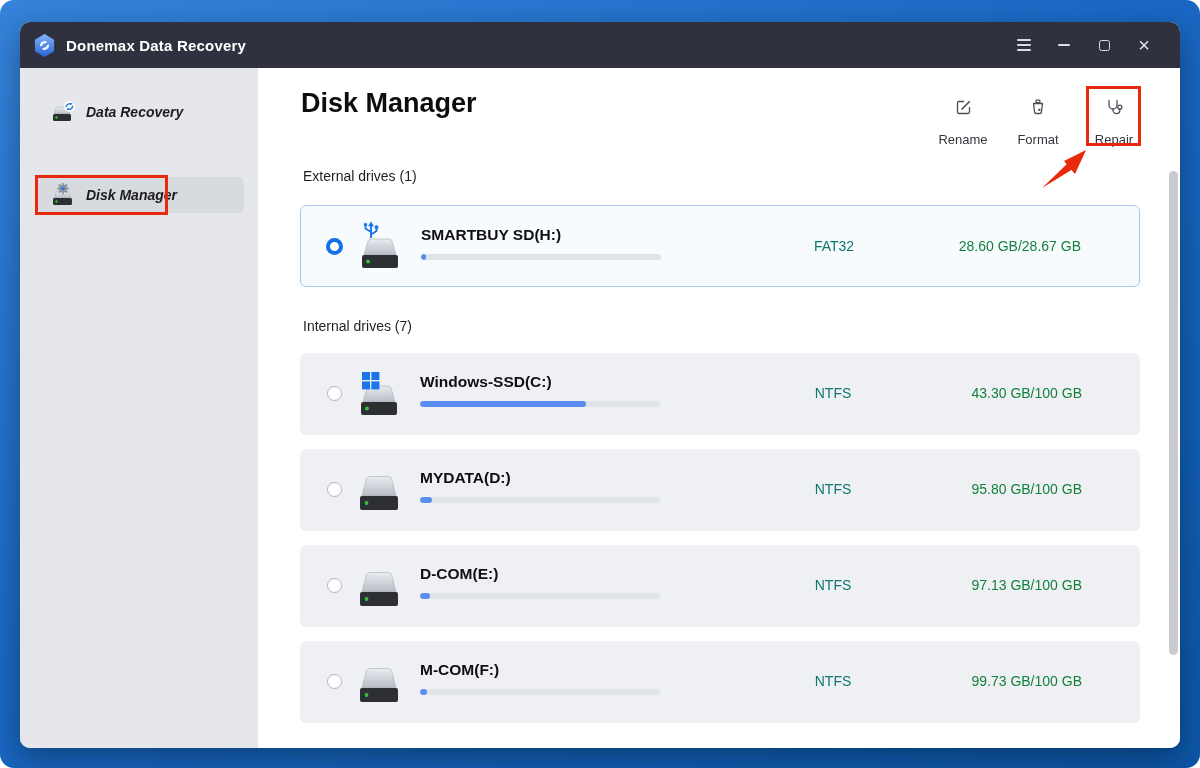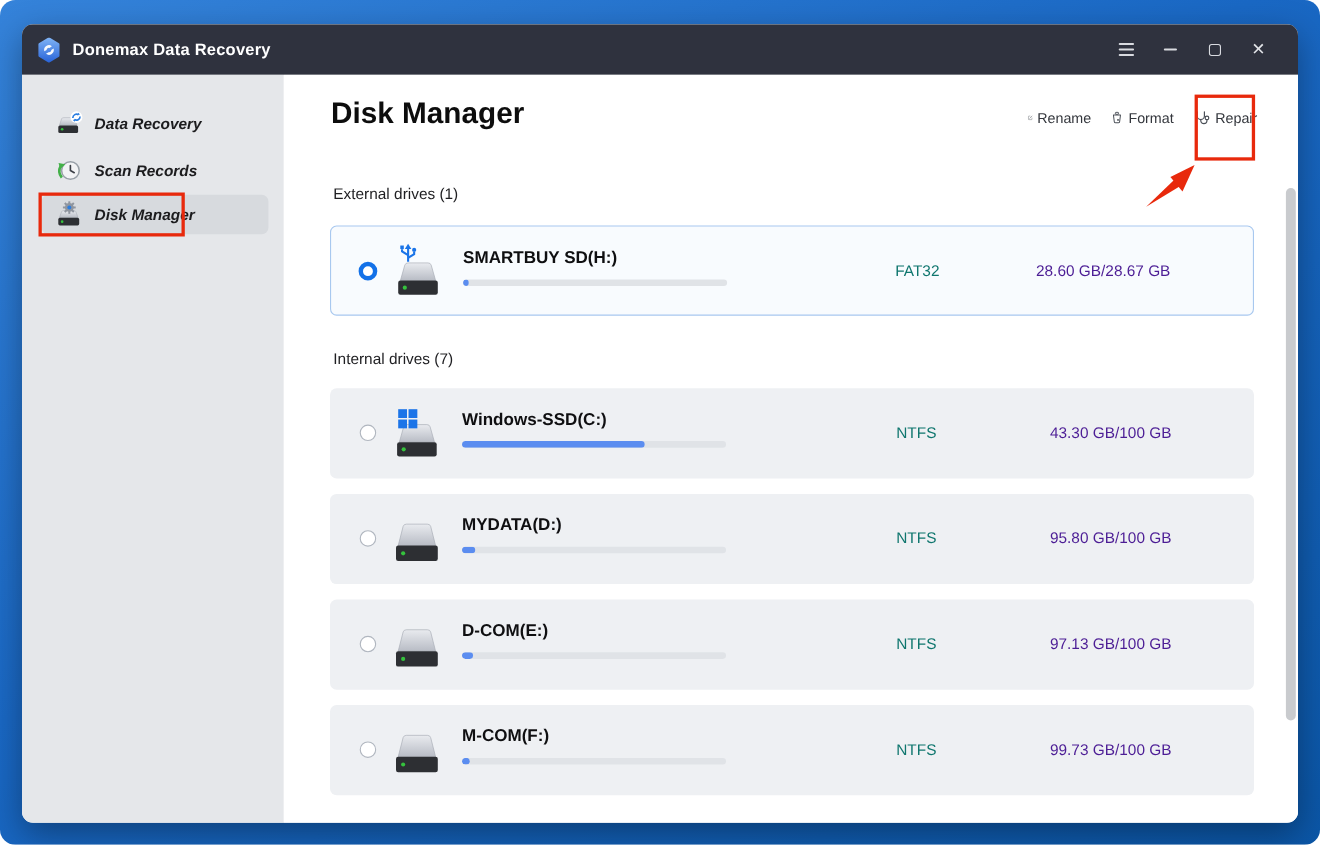--- a/index.html
+++ b/index.html
@@ -27,36 +27,36 @@
   .bodyrow { position:absolute; top:46px; left:0; width:1160px; height:680px; }
   .sidebar { position:absolute; left:0; top:0; width:238px; height:680px; background:#e5e7ea; }
   .side-item { position:absolute; left:18px; width:206px; height:36px; border-radius:6px; display:flex; align-items:center; padding-left:12px; gap:10px; cursor:default;font-style:italic; }
   .side-item.sel { background:#d7dade; }
   .side-label { font-size:14px; font-weight:700; color:#1c1c1e; }
   .side-annot { position:absolute; left:15px; top:107px; width:133px; height:40px; border:3px solid #e8290c; pointer-events:none; }
   .main { position:absolute; left:238px; top:0; width:922px; height:680px; background:#fff; }
   .h1 { position:absolute; left:43px; top:20px; font-size:27px; font-weight:700; color:#0d0d0d; }
   .subtitle { position:absolute; left:43px; top:62px; font-size:15px; color:#2b2b2b; display:flex; align-items:center; gap:7px; }
   
-  .tool-btn { position:absolute; top:30px; width:58px; display:flex; align-items:center; gap:4px; cursor:default; }
+  .tool-btn { position:absolute; top:30px; width:58px; display:flex; flex-direction:column; align-items:center; gap:16px; cursor:default; }
   .tool-label { font-size:13px; color:#33363c; }
   .repair-annot { position:absolute; left:828px; top:18px; width:55px; height:60px; border:3px solid #e8290c; pointer-events:none; }
   .annot-arrow { position:absolute; left:782px; top:80px; width:50px; height:42px; pointer-events:none; }
   
   .section-label { position:absolute; left:45px; font-size:14px; color:#1f1f22; }
   .card { position:absolute; left:42px; width:840px; height:82px; border-radius:6px; background:#eef0f3; cursor:default; }
   .card.sel { background:#f8fbfe; border:1.5px solid #a8c8ef; }
   .radio { position:absolute; left:27px; top:33px; width:15px; height:15px; border-radius:50%; background:#fff; border:1.5px solid #b0b6bf; }
   .radio.on { left:25px; top:32px; width:17px; height:17px; border:4.6px solid #1371e8; }
   .drive-ico { position:absolute; left:56px; top:15px; width:46px; height:52px; }
   .d-name { position:absolute; left:120px; top:20px; font-size:15.5px; font-weight:700; color:#0f0f11; }
   .d-bar { position:absolute; left:120px; top:48px; width:240px; height:6px; border-radius:3px; background:#e0e3e7; overflow:hidden; }
   .d-fill { height:6px; border-radius:3px; background:#5b8df0; }
   .d-fs { position:absolute; left:495px; top:32px; width:76px; text-align:center; font-size:14px; color:#0f766e; }
-  .d-cap { position:absolute; right:75px; top:32px; width:200px; text-align:right; font-size:14px; color:#4c1d95; }
+  .d-cap { position:absolute; right:58px; top:32px; width:200px; text-align:right; font-size:14px; color:#15803d; }
   .scrollbar { position:absolute; left:911px; top:103px; width:9px; height:484px; background:#c9cbce; border-radius:5px; }
 </style>
 </head>
 <body>
 
 <div class="frame">
   <div class="window">
 
     <div class="titlebar">
       <svg class="logo" viewBox="0 0 24 24">
@@ -106,29 +106,20 @@
             <circle cx="6.5" cy="17.5" r="1.2" fill="#35c23d"></circle>
             <circle cx="19.5" cy="6.5" r="5.4" fill="#ffffff"></circle>
             <path d="M16.2 7.2 a3.4 3.4 0 0 1 5.2-2.9" fill="none" stroke="#2a7de0" stroke-width="1.5"></path>
             <path d="M22.8 5.8 a3.4 3.4 0 0 1-5.2 2.9" fill="none" stroke="#2a7de0" stroke-width="1.5"></path>
             <path d="M21 2.4 l1.8 1.6 -2.4 0.6 Z" fill="#2a7de0"></path>
             <path d="M18 10.6 l-1.8-1.6 2.4-0.6 Z" fill="#2a7de0"></path>
           </svg>
           <span class="side-label">Data Recovery</span>
         </div>
 
-        <div class="side-item" style="top:69px">
-          <svg width="26" height="24" viewBox="0 0 26 24">
-            <circle cx="14" cy="12" r="8" fill="#f2f3f5" stroke="#98a0a8" stroke-width="1.4"></circle>
-            <path d="M14 7.5 V12 L17.5 14" fill="none" stroke="#3c4048" stroke-width="1.5" stroke-linecap="round"></path>
-            <path d="M6.2 18.5 A10 10 0 0 1 5.3 7.5" fill="none" stroke="#43b049" stroke-width="2.4"></path>
-            <path d="M3.2 5.2 L9.4 6.4 L4.8 10.6 Z" fill="#43b049"></path>
-          </svg>
-          <span class="side-label">Scan Records</span>
-        </div>
 
         <div class="side-item sel" style="top:109px">
           <svg width="26" height="24" viewBox="0 0 26 24">
             <defs>
                 <linearGradient id="sg2" x1="0" y1="0" x2="0" y2="1">
                   <stop offset="0" stop-color="#e9ebef"></stop>
                   <stop offset="1" stop-color="#b8bcc5"></stop>
                 </linearGradient>
               </defs>
             <path d="M4 15 L6 9.5 Q6.3 8.5 8 8.5 H17 Q18.7 8.5 19 9.5 L21 15 Z" fill="url(#sg2)" stroke="#a7abb4" stroke-width="0.5"></path>

